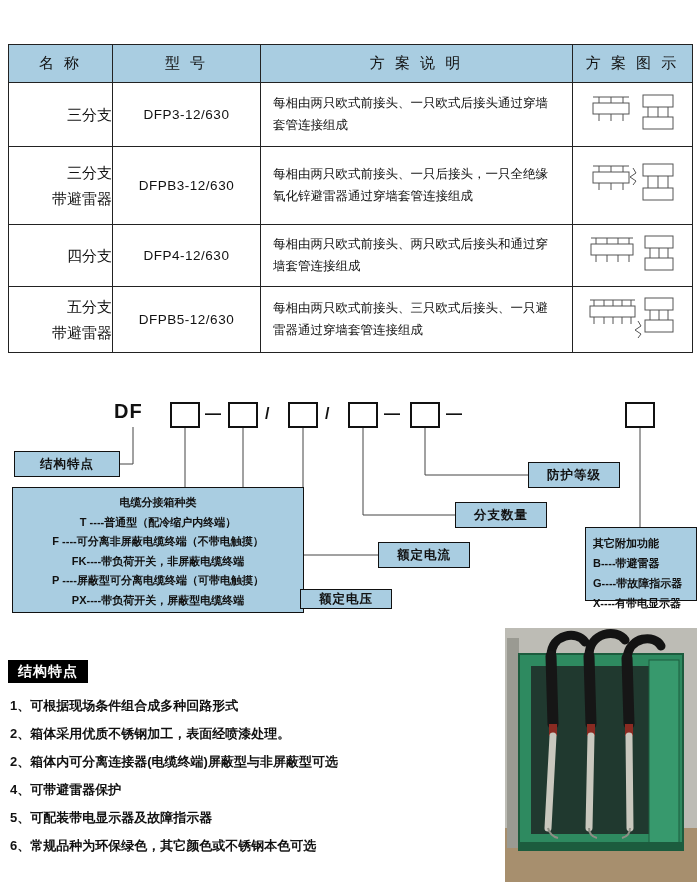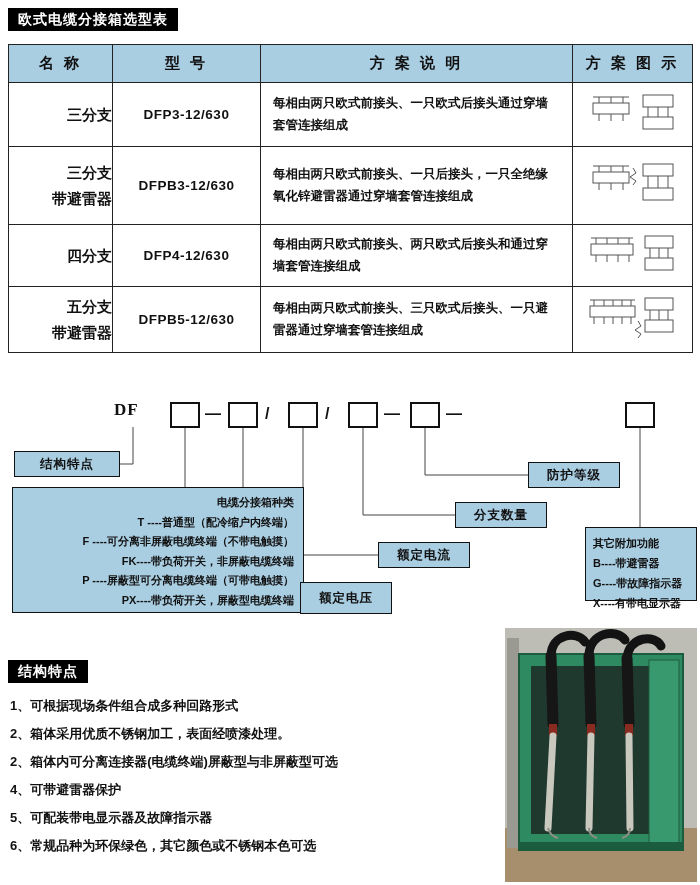--- a/index.html
+++ b/index.html
@@ -14,72 +14,71 @@
   }
   .t1 { left:8px; top:8px; }
   .t2 { left:8px; top:356px; }
   .t3 { left:8px; top:660px; }
 
   
   .sel-table {
     position:absolute; left:8px; top:44px; width:684px;
     border-collapse:collapse; table-layout:fixed;
   }
-  .sel-table th, .sel-table td { border:1.5px solid #222; font-weight:bold; }
+  .sel-table th, .sel-table td { border:1.5px solid #222; font-weight:normal; }
   .sel-table thead th {
     background:#a9cde1; font-size:15px; height:38px; letter-spacing:3px; text-align:center;
   }
   td.cell-name  { text-align:right; font-size:15px; white-space:pre-line; line-height:1.7; }
   td.cell-model { text-align:center; font-size:13.5px; letter-spacing:.5px; }
   td.cell-desc  { font-size:12.5px; padding:8px 12px; line-height:1.75; text-align:left; }
   td.cell-fig   { text-align:center; vertical-align:middle; }
   tr.r1 { height:64px; } tr.r2 { height:78px; } tr.r3 { height:62px; } tr.r4 { height:66px; }
 
   
   .diagram { position:absolute; left:0; top:394px; width:700px; height:226px; }
   .diagram .lines { position:absolute; left:0; top:0; }
-  .df { position:absolute; left:114px; top:6px; font-size:17px; font-weight:bold; letter-spacing:1px;font-family:Liberation Serif, serif; }
+  .df { position:absolute; left:114px; top:6px; font-size:20px; font-weight:bold; letter-spacing:1px; }
   .sq { position:absolute; top:8px; width:30px; height:26px; border:2px solid #111; background:#fff; }
   .s1{left:170px} .s2{left:228px} .s3{left:288px} .s4{left:348px} .s5{left:410px} .s6{left:625px}
   .sep { position:absolute; top:11px; font-weight:bold; font-size:16px; }
   .p1{left:205px} .p2{left:265px} .p3{left:325px} .p4{left:384px} .p5{left:446px}
 
   .lbox {
     position:absolute; background:#a9cde1; border:1px solid #111; font-weight:bold;
     font-size:12.5px; display:flex; align-items:center; justify-content:center; letter-spacing:1px;
   }
   .cable      { left:14px;  top:57px;  width:106px; height:26px; }
-  .voltage    { left:300px; top:188px; width:92px;  height:32px;font-family:Liberation Mono, monospace; }
+  .voltage    { left:300px; top:195px; width:92px;  height:20px;font-family:Liberation Mono, monospace; }
   .current    { left:378px; top:148px; width:92px;  height:26px; }
   .branches   { left:455px; top:108px; width:92px;  height:26px; }
   .protection { left:528px; top:68px;  width:92px;  height:26px; }
   .typebox {
     left:12px; top:93px; width:292px; height:126px; display:block;
-    padding:5px 9px; font-size:11px; letter-spacing:0; text-align:right;
+    padding:5px 9px; font-size:11px; letter-spacing:0; text-align:center;
   }
   .typebox .row { line-height:19.5px; white-space:nowrap; }
   .extrabox {
     left:585px; top:133px; width:112px; height:74px; display:block;
     padding:5px 7px; font-size:11px; letter-spacing:0; text-align:left;
   }
   .extrabox .row { line-height:20px; white-space:nowrap; }
 
   
   .features { position:absolute; left:10px; top:692px; width:480px; font-size:13px; font-weight:bold; }
   .feat { line-height:28px; }
 
   
   .photo { position:absolute; left:505px; top:628px; width:192px; height:254px; }
 </style>
 </head>
 <body>
 
 <div class="page">
 
-  <div class="sec-title t1">欧式电缆分接箱选型表</div>
 
   <table class="sel-table">
     <colgroup>
         <col style="width:104px">
         <col style="width:148px">
         <col style="width:312px">
         <col style="width:120px">
       </colgroup>
     <thead>
       <tr>

